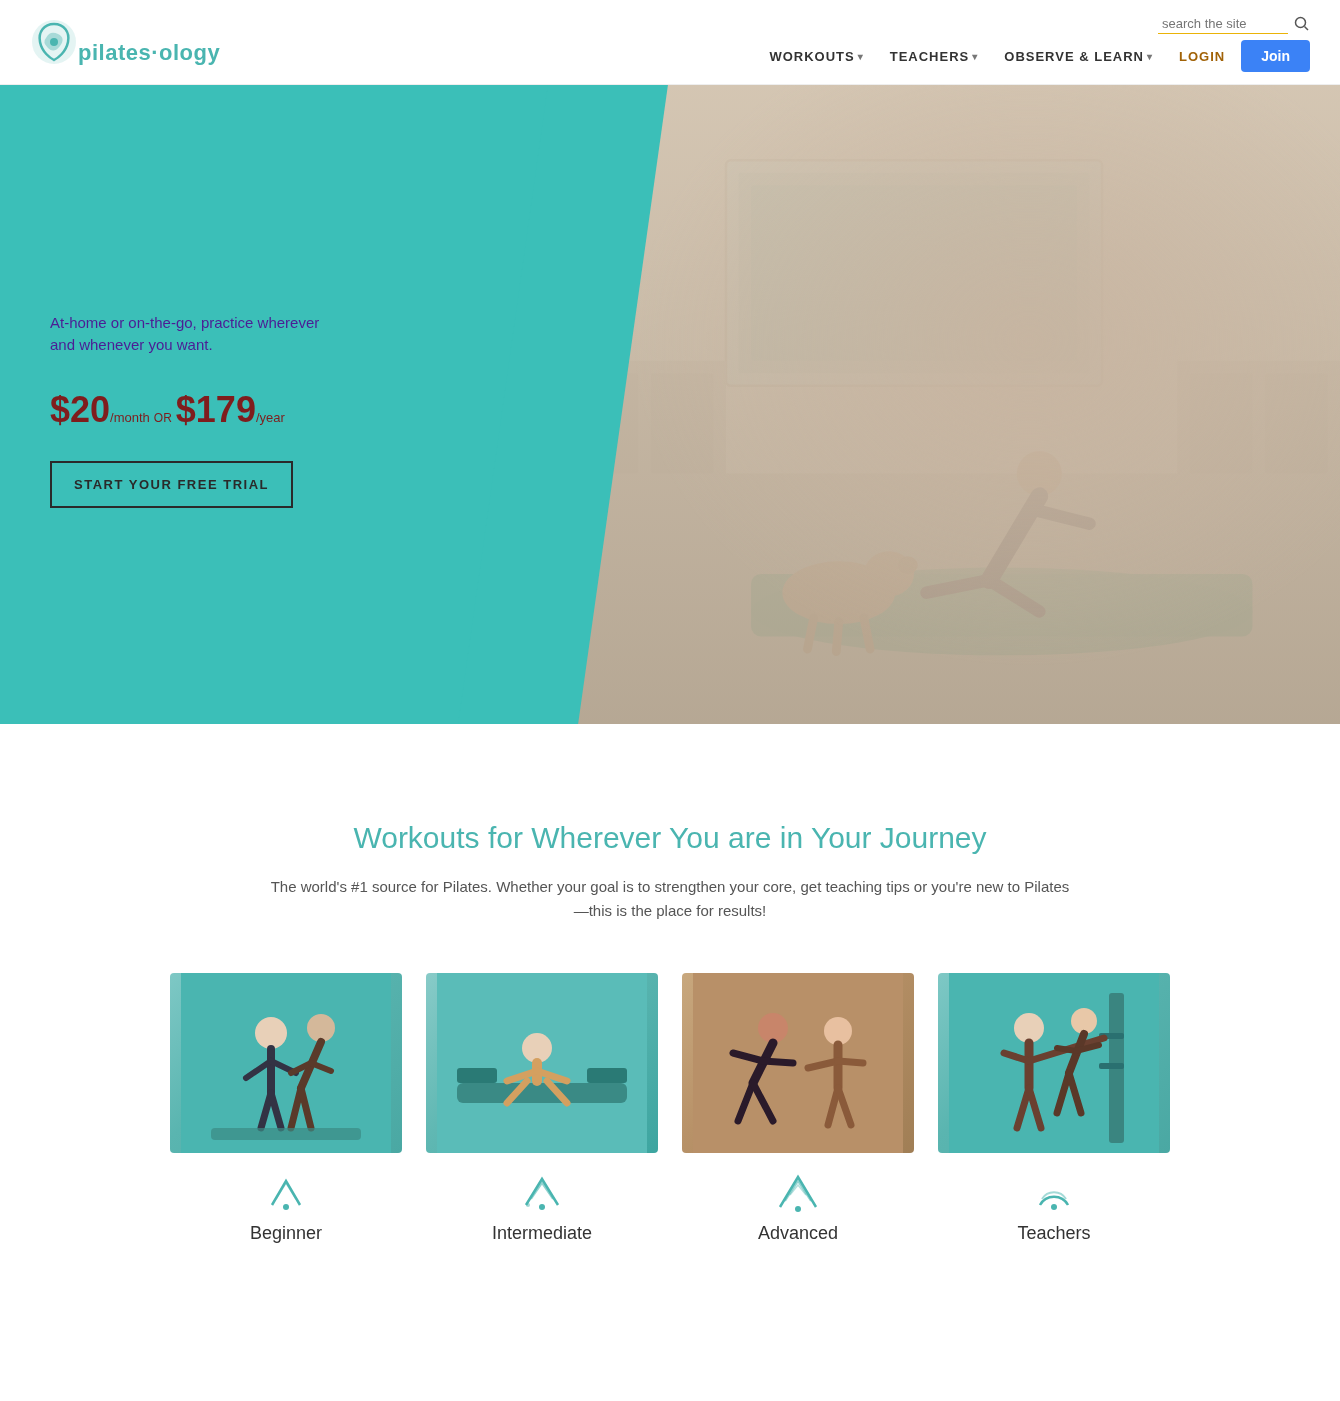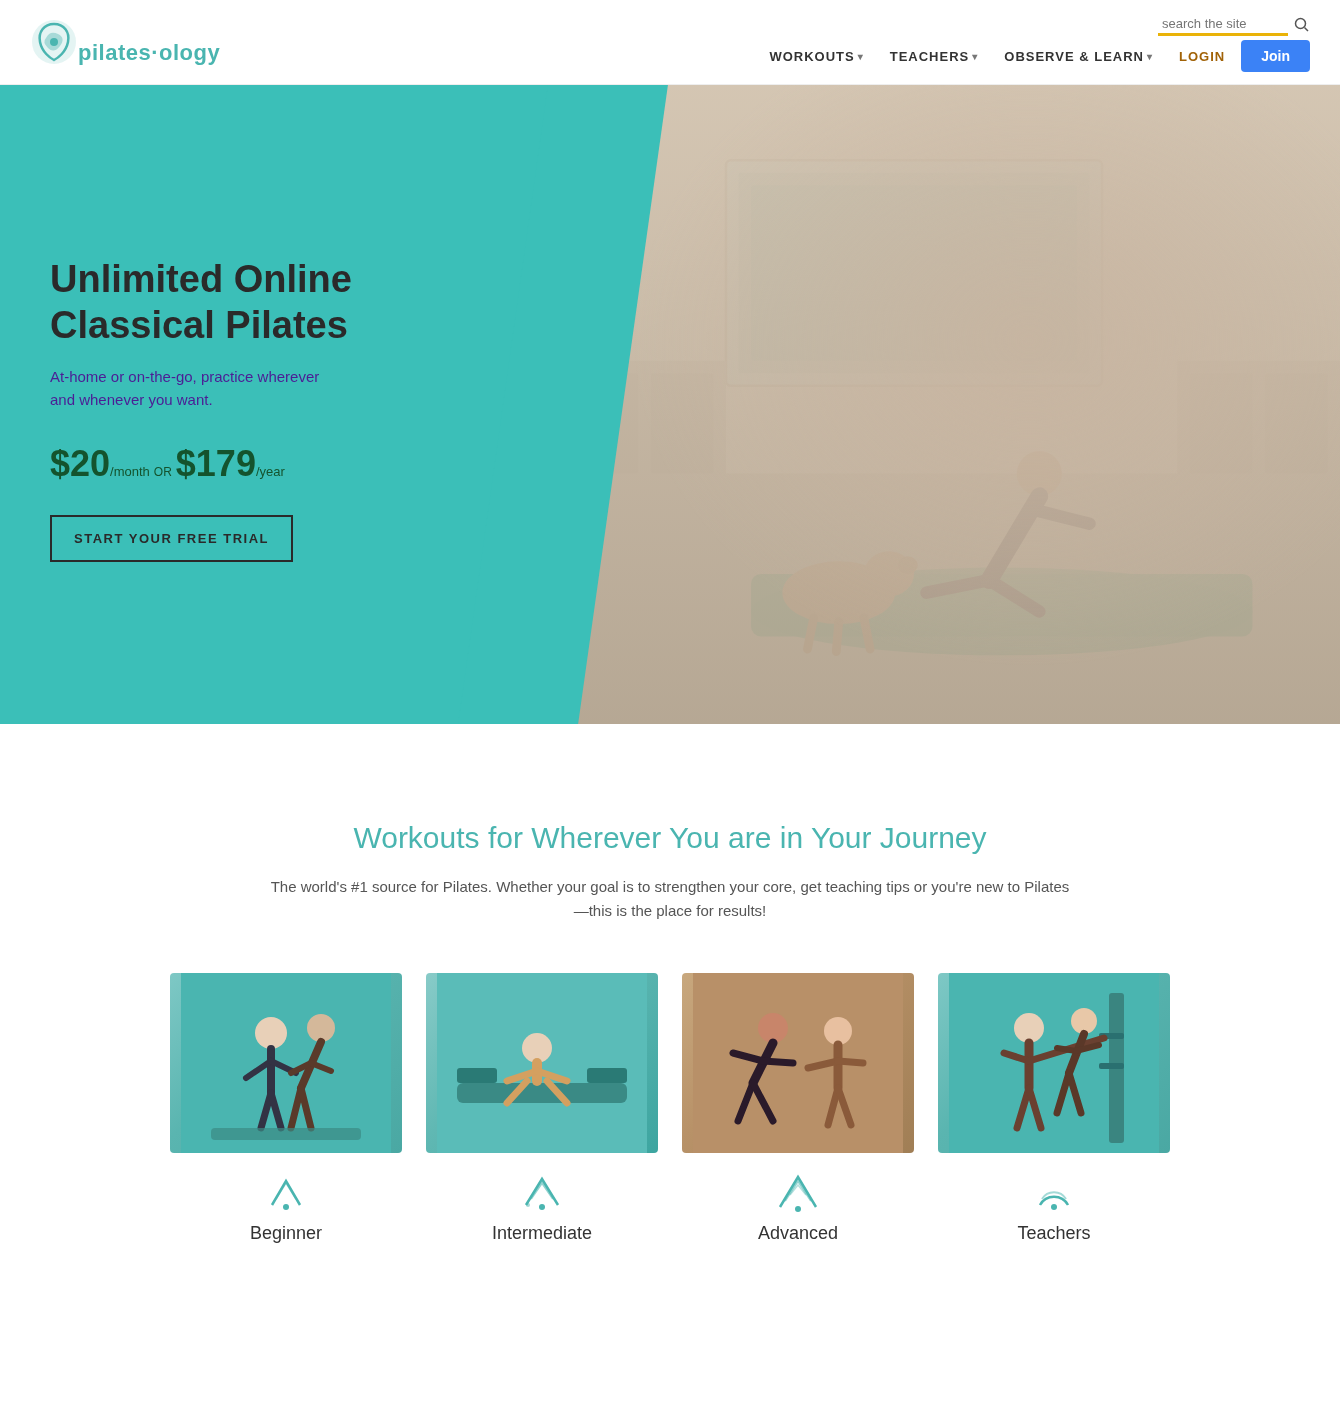--- a/index.html
+++ b/index.html
@@ -34,21 +34,21 @@
     .search-area {
       display: flex;
       align-items: center;
       gap: 6px;
       position: absolute;
       right: 30px;
       top: 14px;
     }
     .search-area input {
       border: none;
-      border-bottom: 3px solid #eab308;
+      border-bottom: 1px solid #eab308;
       outline: none;
       font-size: 13px;
       color: #666;
       padding: 2px 4px;
       width: 130px;
     }
     .search-icon-svg { color: #555; }
     .nav-links {
       display: flex;
       align-items: center;
@@ -156,21 +156,21 @@
     }
     .hero-subtitle {
       font-size: 15px;
       color: #4c1d95;
       line-height: 1.5;
       margin-bottom: 32px;
       max-width: 270px;
     }
     .hero-price {
       font-size: 15px;
-      color: #14532d;
+      color: #7f1d1d;
       margin-bottom: 30px;
     }
     .hero-price .price-big {
       font-size: 36px;
       font-weight: 700;
     }
     .hero-price .price-small {
       font-size: 13px;
       font-weight: 400;
     }
@@ -305,21 +305,20 @@
         <span class="nav-chevron">▾</span>
       </div>
       <span class="nav-login">LOGIN</span>
       <button class="nav-join">Join</button>
     </div>
   </div>
 </header>
 
 <section class="hero">
   <div class="hero-left">
-    <h1 class="hero-title">Unlimited Online Classical Pilates</h1>
     <p class="hero-subtitle">At-home or on-the-go, practice wherever and whenever you want.</p>
     <div class="hero-price">
       <span class="price-big">$20</span><span class="price-small">/month</span><span class="price-or">OR</span><span class="price-big">$179</span><span class="price-small">/year</span>
     </div>
     <button class="hero-cta">START YOUR FREE TRIAL</button>
   </div>
   <div class="hero-image-area">
     <div class="hero-image-placeholder">
 
       <svg width="100%" height="100%" viewBox="0 0 620 510" preserveAspectRatio="xMidYMid slice">

